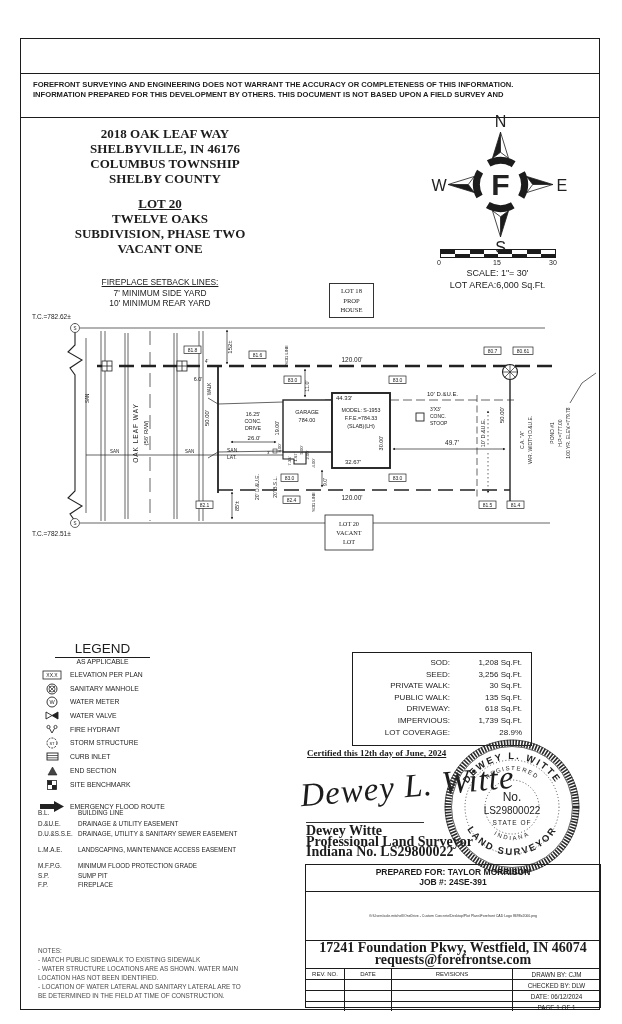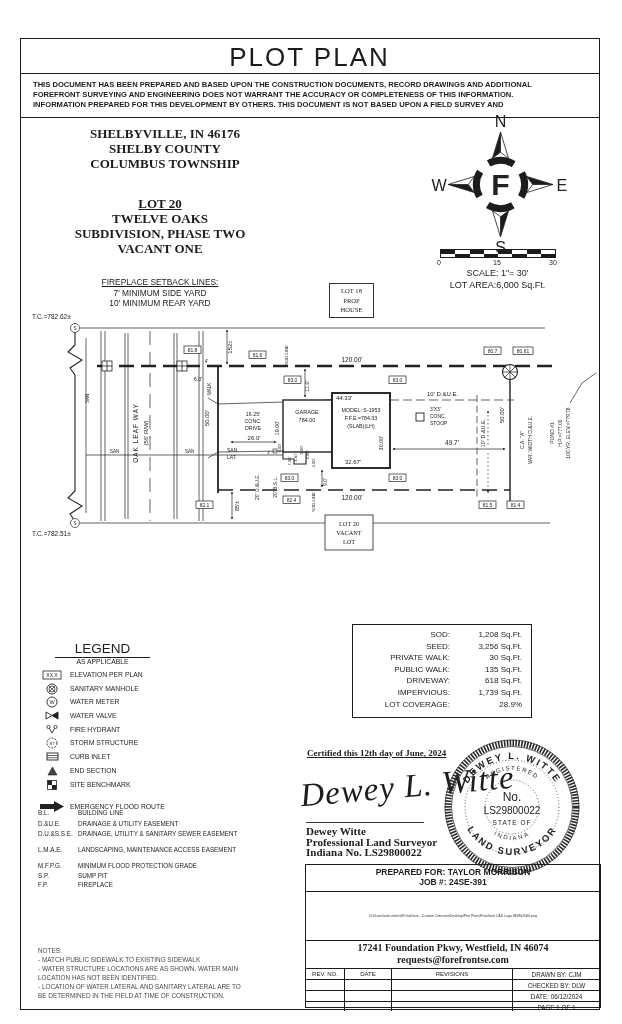--- a/index.html
+++ b/index.html
@@ -41,32 +41,31 @@
 </style>
 </head>
 <body>
 
 <div class="page">
 
   <div class="abs frame" style="left:20px;top:38px;width:578px;height:970px;"></div>
   <div class="abs hline" style="left:20px;top:73px;width:579px;"></div>
   <div class="abs hline" style="left:20px;top:117px;width:579px;"></div>
 
-  <div class="abs ctr title" style="left:20px;top:42px;width:579px;">PLOT PLAN</div>
 
   <div class="abs disc" style="left:33px;top:80px;width:556px;">
-    <div>THIS DOCUMENT HAS BEEN PREPARED AND BASED UPON THE CONSTRUCTION DOCUMENTS, RECORD DRAWINGS AND ADDITIONAL</div>
     <div>FOREFRONT SURVEYING AND ENGINEERING DOES NOT WARRANT THE ACCURACY OR COMPLETENESS OF THIS INFORMATION.</div>
     <div>INFORMATION PREPARED FOR THIS DEVELOPMENT BY OTHERS. THIS DOCUMENT IS NOT BASED UPON A FIELD SURVEY AND</div>
   </div>
 
   <div class="abs ctr serif addr" style="left:40px;top:126px;width:250px;">
+    <div>2018 OAK LEAF WAY</div>
     <div>SHELBYVILLE, IN 46176</div>
+    <div>COLUMBUS TOWNSHIP</div>
     <div>SHELBY COUNTY</div>
-    <div>COLUMBUS TOWNSHIP</div>
   </div>
 
   <div class="abs ctr serif addr" style="left:30px;top:196px;width:260px;">
     <div class="u">LOT 20</div>
     <div>TWELVE OAKS</div>
     <div>SUBDIVISION, PHASE TWO</div>
     <div>VACANT ONE</div>
   </div>
 
   <div class="abs ctr setb" style="left:55px;top:277px;width:210px;">
@@ -421,21 +420,21 @@
     <div class="abbr-row" style="height:9.5px;">
         <span class="abbr-key">S.P.</span>
         <span class="abbr-lab">SUMP PIT</span>
       </div>
     <div class="abbr-row" style="height:9.5px;">
         <span class="abbr-key">F.P.</span>
         <span class="abbr-lab">FIREPLACE</span>
       </div>
   </div>
 
-  <div class="abs areas" style="left:352px;top:624px;width:178px;height:88px;padding-top:4px;">
+  <div class="abs areas" style="left:352px;top:652px;width:178px;height:88px;padding-top:4px;">
     <div class="arow">
         <span class="al">SOD:</span>
         <span class="av">1,208 Sq.Ft.</span>
       </div>
     <div class="arow">
         <span class="al">SEED:</span>
         <span class="av">3,256 Sq.Ft.</span>
       </div>
     <div class="arow">
         <span class="al">PRIVATE WALK:</span>
@@ -455,21 +454,21 @@
       </div>
     <div class="arow">
         <span class="al">LOT COVERAGE:</span>
         <span class="av">28.9%</span>
       </div>
   </div>
 
   <div class="abs serif b" style="left:307px;top:748px;font-size:9px;text-decoration:underline;">Certified this 12th day of June, 2024</div>
   <div class="abs sig" style="left:300px;top:768px;">Dewey L. Witte</div>
   <div class="abs" style="left:306px;top:822px;width:118px;border-top:1px solid #333;"></div>
-  <div class="abs serif b" style="left:306px;top:826px;font-size:11px;line-height:10.5px;">
+  <div class="abs serif b" style="left:306px;top:826px;font-size:14px;line-height:10.5px;">
     <div>Dewey Witte</div>
     <div>Professional Land Surveyor</div>
     <div>Indiana No. LS29800022</div>
   </div>
 
   <svg class="abs" style="left:438px;top:733px;" width="148" height="148" viewBox="-74 -74 148 148">
     <circle r="67" fill="none" stroke="#2a2a2a" stroke-width="0.7"></circle>
     <circle r="64" fill="none" stroke="#2a2a2a" stroke-width="6.5" stroke-dasharray="1.6 1.3"></circle>
     <circle r="60.5" fill="none" stroke="#2a2a2a" stroke-width="0.7"></circle>
     <circle r="47" fill="none" stroke="#2a2a2a" stroke-width="0.8" stroke-dasharray="1 2.2"></circle>
@@ -490,21 +489,21 @@
   </svg>
 
   <div class="abs tb" style="left:305px;top:864px;width:294px;height:142px;">
     <div class="sec ctr b" style="height:24px;padding-top:2px;">
       <div>PREPARED FOR: TAYLOR MORRISON</div>
       <div>JOB #: 24SE-391</div>
     </div>
     <div class="sec ctr" style="height:48px;display:flex;align-items:center;justify-content:center;">
       <span style="font-size:3.5px;color:#333;">G:\Users\cole.mitchell\OneDrive - Custom Concrete\Desktop\Plot Plans\Forefront CAD Logo 8698x2000.png</span>
     </div>
-    <div class="sec ctr serif b" style="height:26px;font-size:10px;line-height:12px;padding-top:1px;">
+    <div class="sec ctr serif b" style="height:26px;font-size:14px;line-height:12px;padding-top:1px;">
       <div>17241 Foundation Pkwy, Westfield, IN 46074</div>
       <div>requests@forefrontse.com</div>
     </div>
     <div class="tb-grid">
       <div class="col" style="width:38px;">
         <div class="cell">REV. NO.</div>
         <div class="cell"></div>
           <div class="cell"></div>
           <div class="cell"></div>
       </div>

